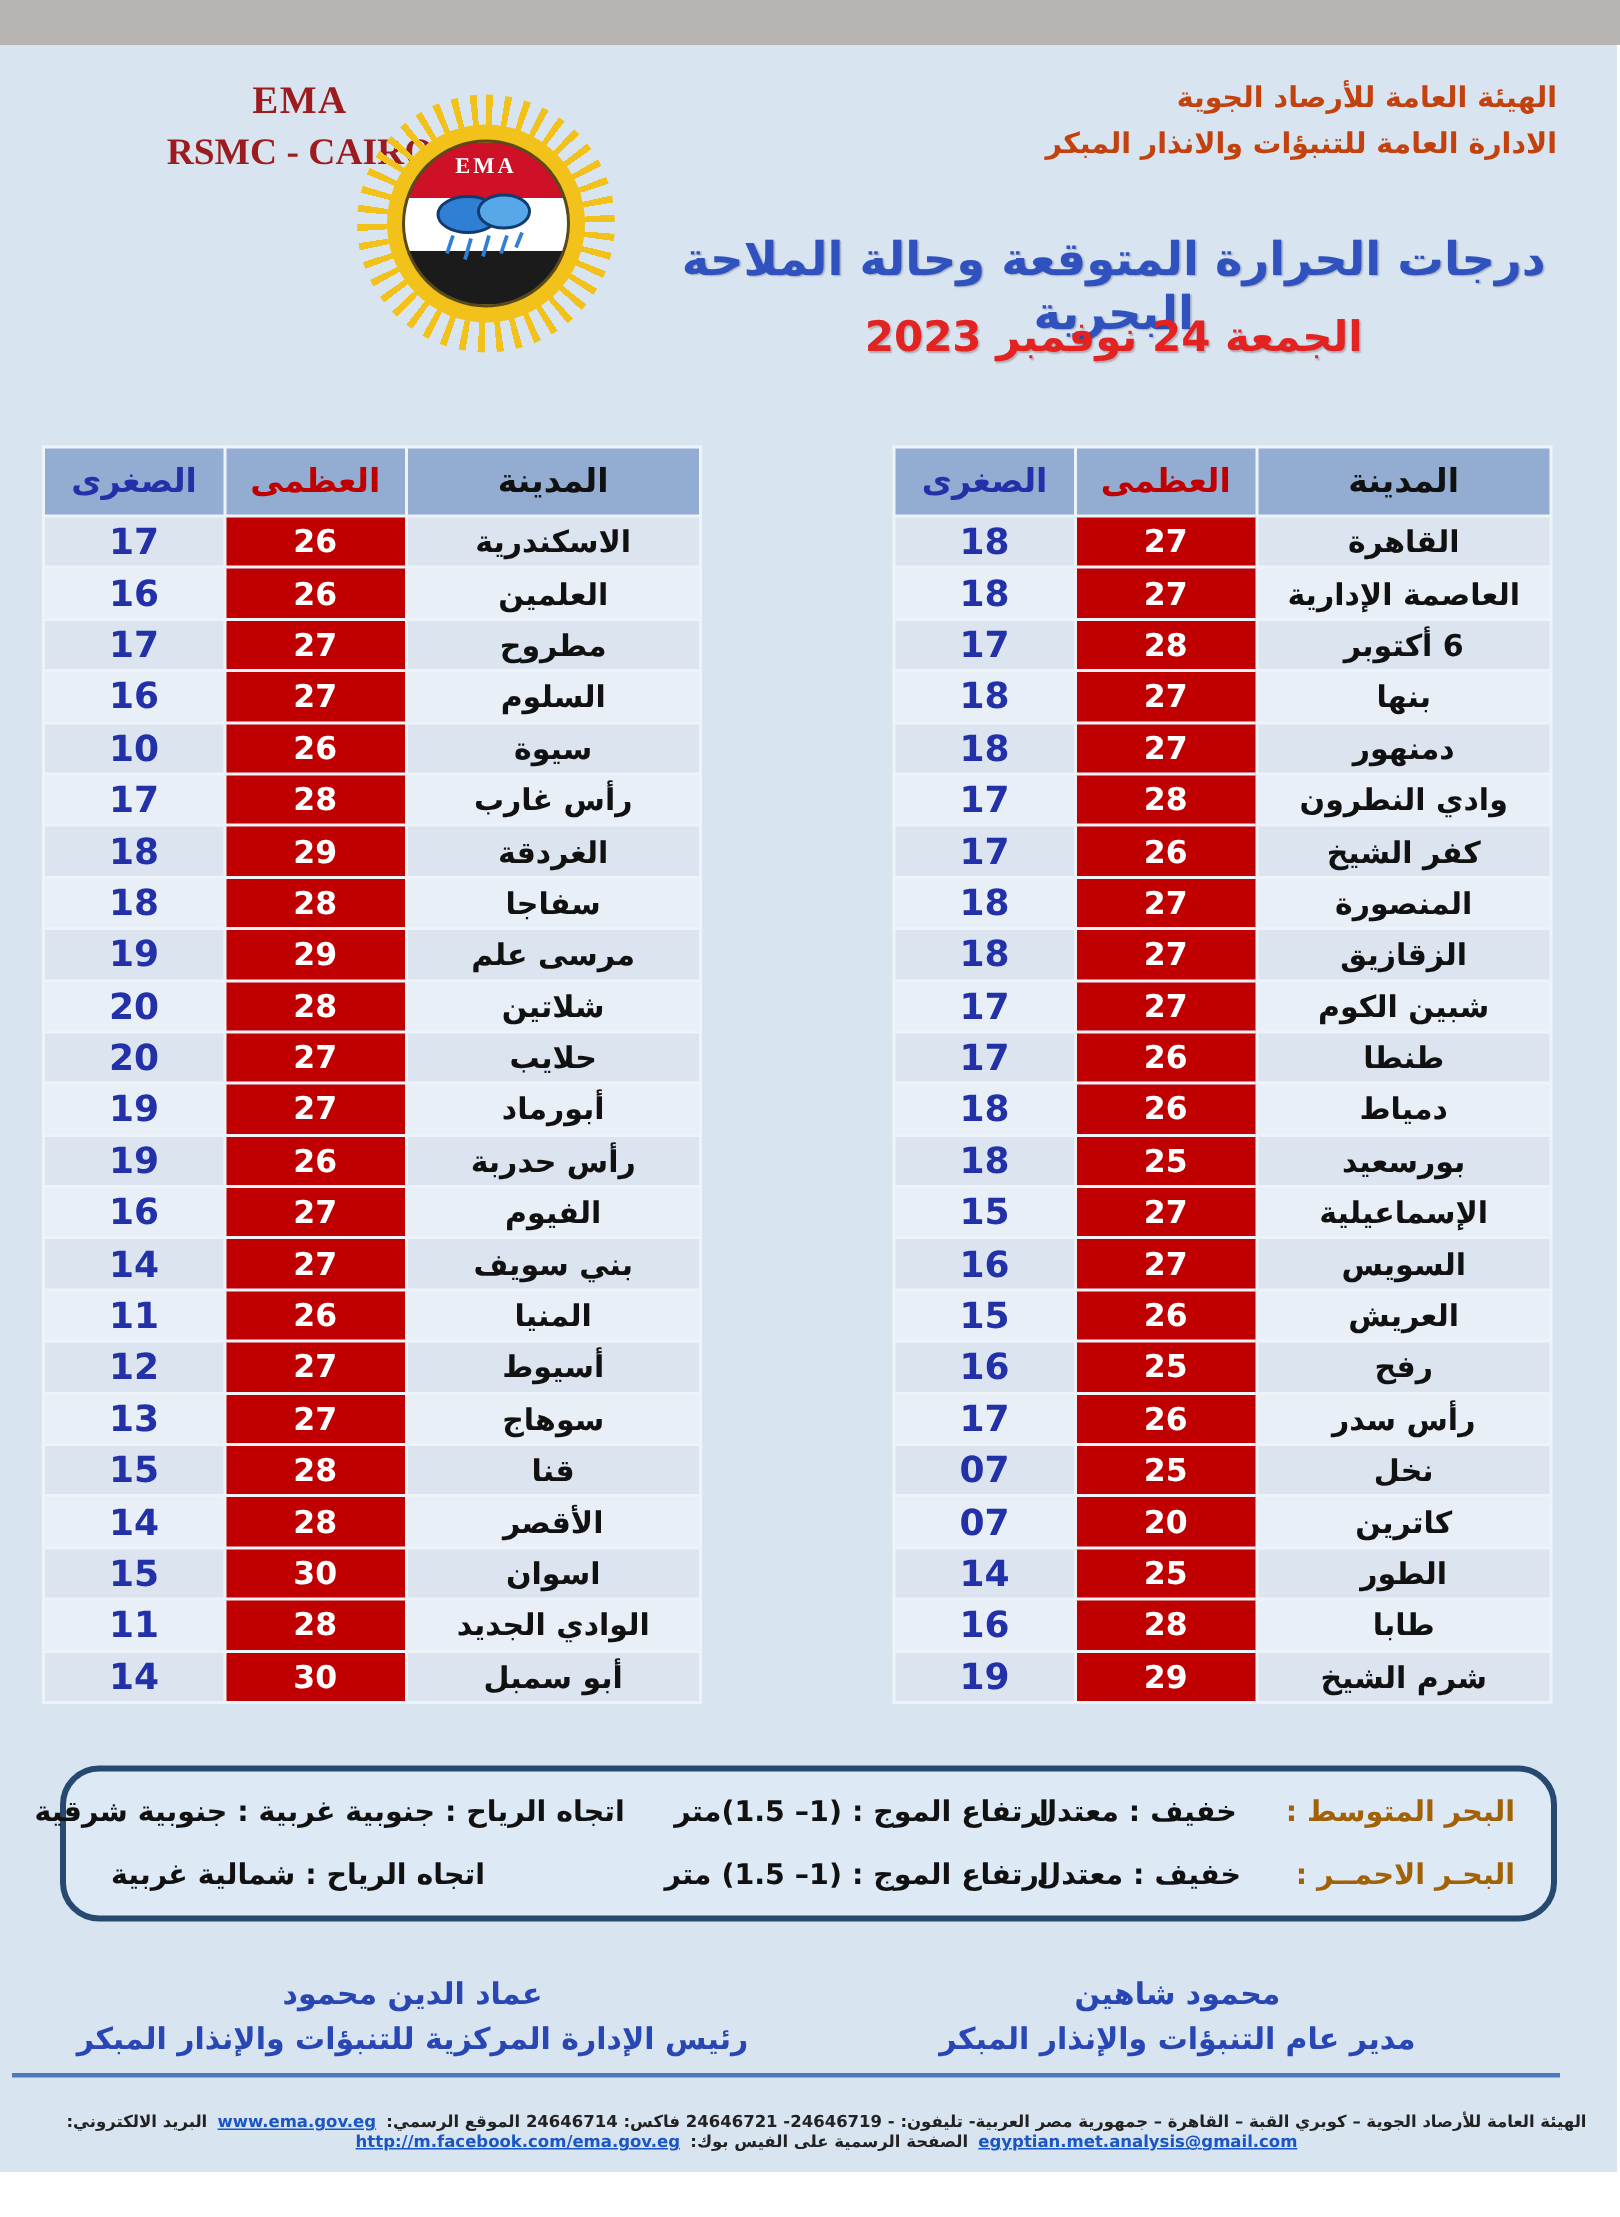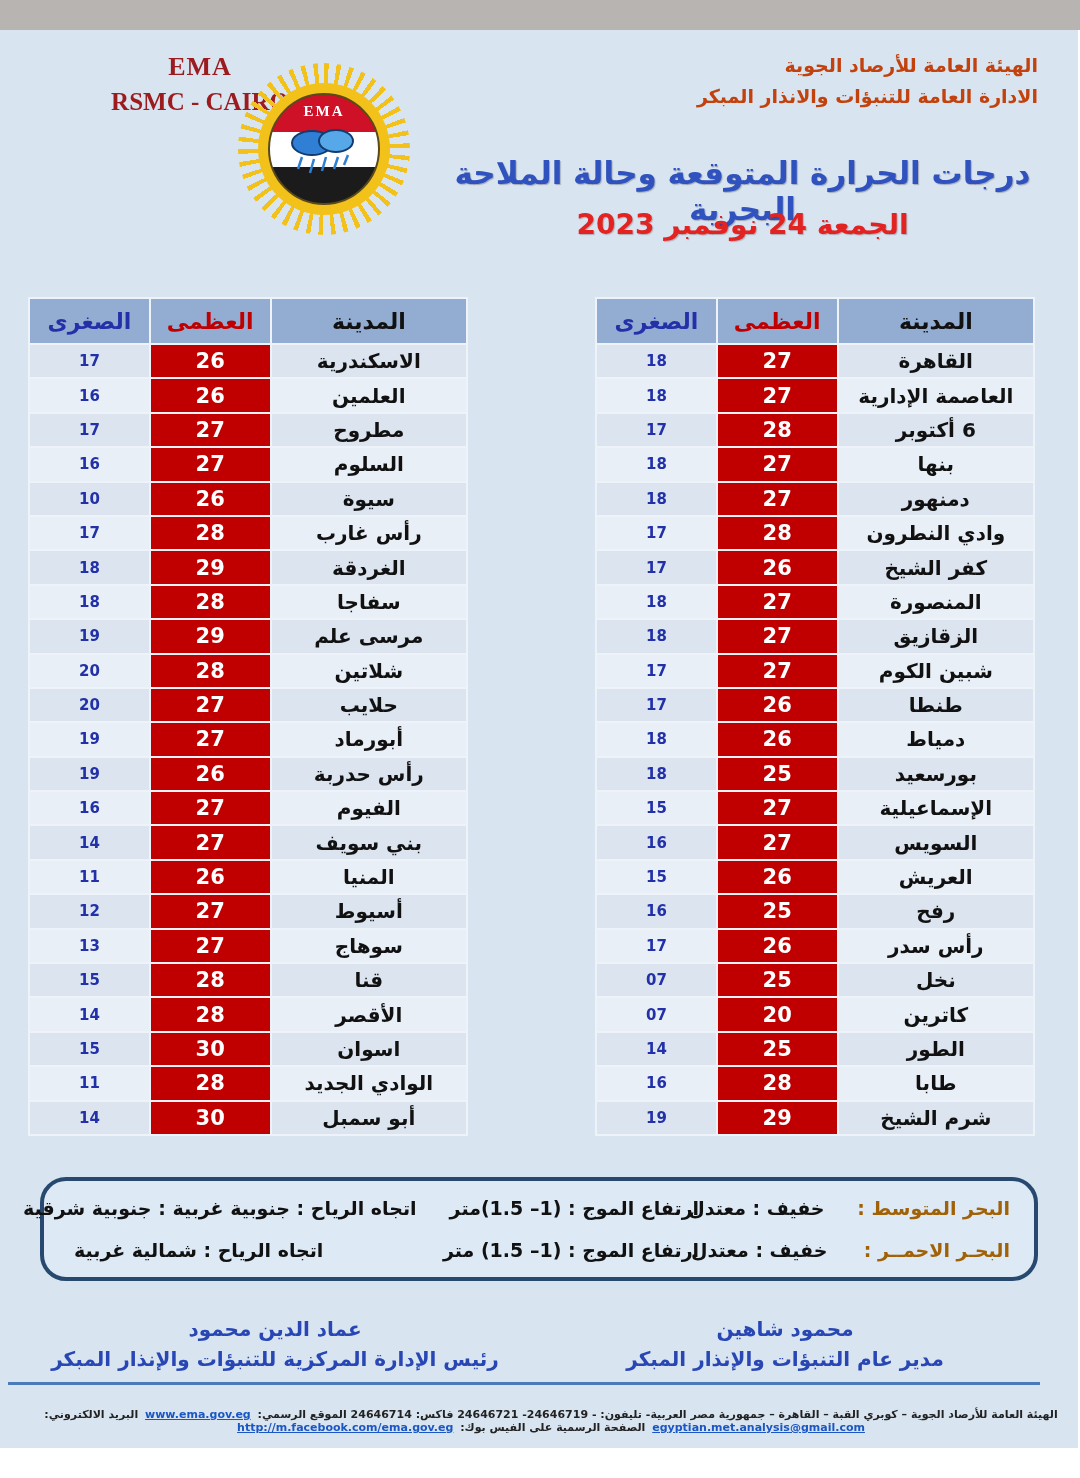--- a/index.html
+++ b/index.html
@@ -42,21 +42,21 @@
   table.temps thead tr{height:46px;background:#93acd2;}
   table.temps th{font-size:22px;font-weight:bold;}
   th.h-city{width:45%;color:#111;}
   th.h-max{width:27.5%;color:#c00000;}
   th.h-min{width:27.5%;color:#2231a8;}
   table.temps tbody tr{height:34.4px;}
   table.temps tbody tr:nth-child(odd){background:#dbe4ef;}
   table.temps tbody tr:nth-child(even){background:#e9eff7;}
   td.city{font-size:20px;font-weight:bold;color:#111;}
   td.max{background:#c00000;color:#ffffff;font-size:21px;font-weight:bold;}
-  td.min{color:#2231a8;font-size:15px;font-weight:bold;margin-top:19px;}
+  td.min{color:#2231a8;font-size:24px;font-weight:bold;margin-top:19px;}
 
   
   .marine{position:absolute;left:40px;top:1147px;width:998px;height:104px;background:#dde9f5;
     border:4px solid #27486f;border-radius:26px;direction:rtl;
     display:grid;grid-template-columns:33% 30% 37%;grid-template-rows:1fr 1fr;
     align-items:center;padding:6px 24px;box-sizing:border-box;}
   .marine .cell{font-size:19px;font-weight:bold;color:#111;white-space:nowrap;}
   .marine .sea-label{color:#a16207;display:inline-block;min-width:150px;}
   .marine .sea-status{display:inline-block;margin-right:26px;}
   .marine .wind{text-align:left;padding-left:6px;}

